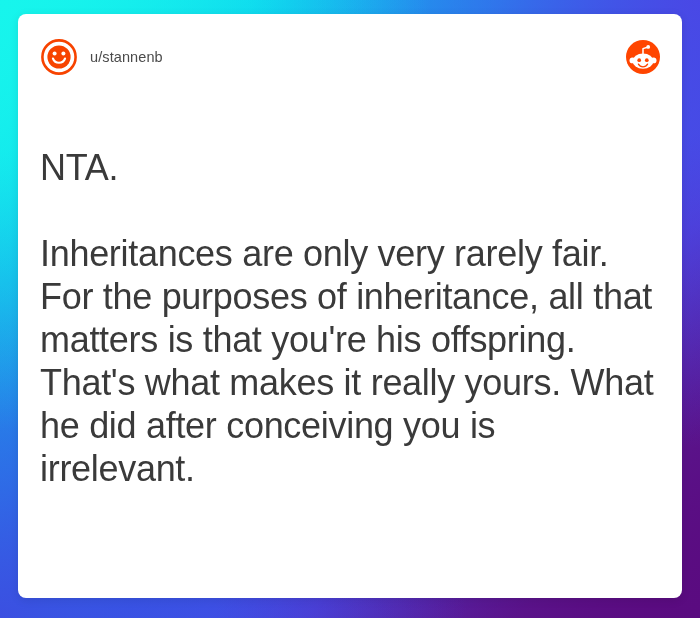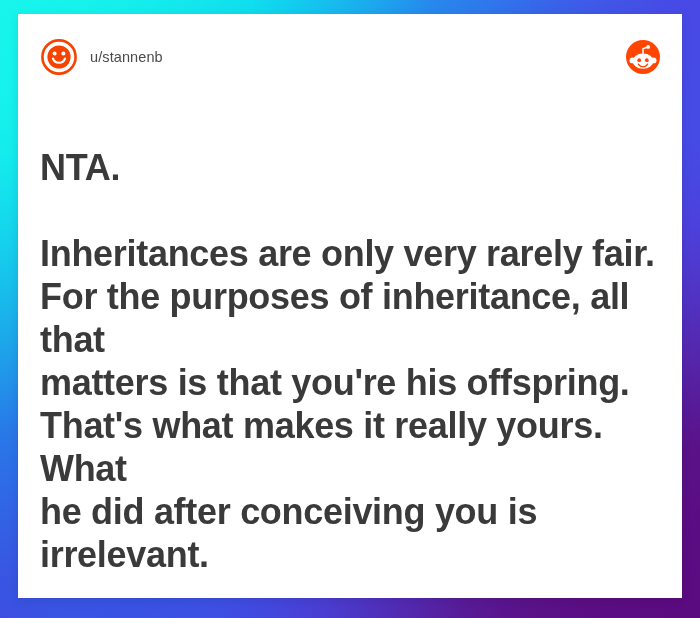--- a/index.html
+++ b/index.html
@@ -43,21 +43,21 @@
   }
 
   #card {
     position: absolute;
     left: 18px;
     top: 14px;
     width: 664px;
     height: 584px;
     box-sizing: border-box;
     background: #ffffff;
-    border-radius: 0;
+    border-radius: 8px;
     box-shadow: 0 2px 10px rgba(0,0,0,0.10);
     overflow: hidden;
   }
 
   
   #card-header {
     position: absolute;
     left: 0;
     top: 0;
     right: 0;
@@ -102,21 +102,21 @@
     padding: 46px 20px 0 22px;
     box-sizing: border-box;
   }
 
   .post-text {
     font-size: 36px;
     line-height: 43px;
     color: #3a3a3a;
     letter-spacing: -0.3px;
     white-space: pre-wrap;
-    font-weight: 700;
+    font-weight: 400;
     margin: 0;
   }
 </style>
 </head>
 <body>
 
 <div id="screen">
 
   <div id="card">
 

